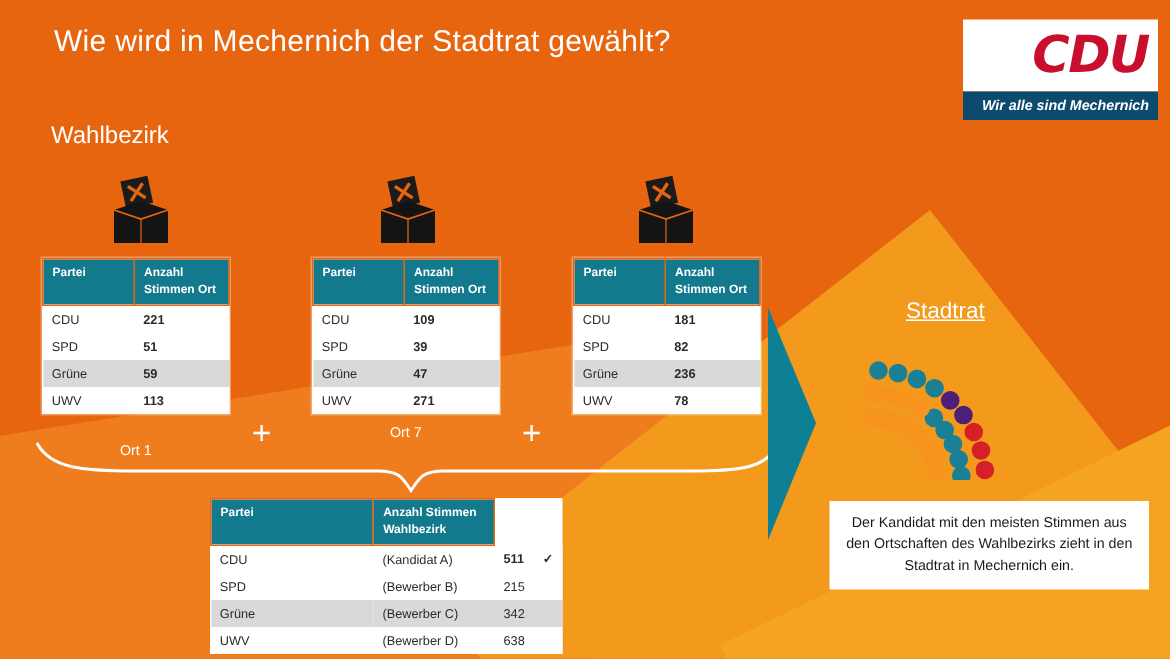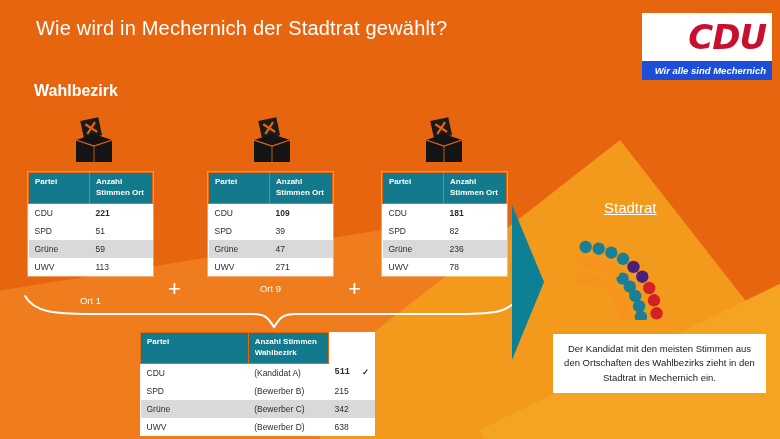--- a/index.html
+++ b/index.html
@@ -48,21 +48,21 @@
 
   
   .title{
     position:absolute;left:36px;top:17px;
     font-size:20px;color:#ffffff;font-weight:400;
     letter-spacing:.2px;
     white-space:nowrap;
   }
   .subtitle{
     position:absolute;left:34px;top:82px;
-    font-size:16px;color:#ffffff;font-weight:700;
+    font-size:16px;color:#ffffff;font-weight:400;
   }
 
   
   .logo{
     position:absolute;right:8px;top:13px;
     width:130px;
   }
   .logo-main{
     background:#ffffff;
     height:48px;
@@ -73,21 +73,21 @@
   .logo-cdu{
     color:#c8102e;
     font-size:34px;
     font-weight:bold;
     font-style:italic;
     letter-spacing:-1px;
     line-height:1;
     font-family:"DejaVu Sans", sans-serif;
   }
   .logo-strap{
-    background:#1d4ed8;
+    background:#0c4a6e;
     color:#ffffff;
     font-size:9.5px;
     font-style:italic;
     font-weight:bold;
     text-align:right;
     padding:4px 6px 4px 0;
     box-sizing:border-box;
   }
 
   
@@ -115,21 +115,21 @@
   }
   .tbl td{
     padding:4px 6px;
     color:#2b2b2b;
     font-size:8.5px;
     border:0;
     background:#ffffff;
     line-height:1.2;
   }
   .tbl tr.alt td{background:#d9d9d9;}
-  .tbl td.val{font-weight:normal;}
+  .tbl td.val{font-weight:bold;}
   .tbl tr.top td.val{font-weight:bold;}
 
   .t1{left:28px;top:172px;width:125px;}
   .t2{left:208px;top:172px;width:125px;}
   .t3{left:382px;top:172px;width:125px;}
 
   .ort-label{
     position:absolute;
     color:#ffffff;
     font-size:9.5px;
@@ -156,21 +156,21 @@
   .tsum th{
     background:#13798d;color:#fff;font-weight:bold;text-align:left;
     padding:4px 6px;font-size:8px;line-height:1.35;vertical-align:top;
     border:1px solid #e8650f;
   }
   .tsum td{
     padding:4px 6px;color:#2b2b2b;font-size:8.5px;background:#ffffff;
     line-height:1.2;border:0;
   }
   .tsum tr.alt td{background:#d9d9d9;}
-  .tsum tr.top td.val{font-weight:bold;font-family:Liberation Mono, monospace;}
+  .tsum tr.top td.val{font-weight:bold;}
   .check{color:#e07b2a;font-size:13px;font-weight:bold;padding-left:14px;}
 
   
   .arrow{position:absolute;left:508px;top:205px;width:40px;height:155px;}
 
   
   .stadtrat-label{
     position:absolute;left:604px;top:199px;
     color:#ffffff;font-size:15px;text-decoration:underline;
   }
@@ -287,21 +287,21 @@
     <tr class="alt">
       <td>Grüne</td>
       <td class="val">47</td>
     </tr>
     <tr>
       <td>UWV</td>
       <td class="val">271</td>
     </tr>
   </tbody>
     </table>
-  <div class="ort-label" style="left:208px;top:283px;">Ort 9</div>
+  <div class="ort-label" style="left:208px;top:283px;">Ort 7</div>
 
   <div class="plus" style="left:348px;top:278px;">+</div>
 
   <table class="tbl t3">
     <tbody>
         <tr>
       <th style="width:48px">Partei</th>
       <th>Anzahl Stimmen Ort</th>
     </tr>
     <tr class="top">

